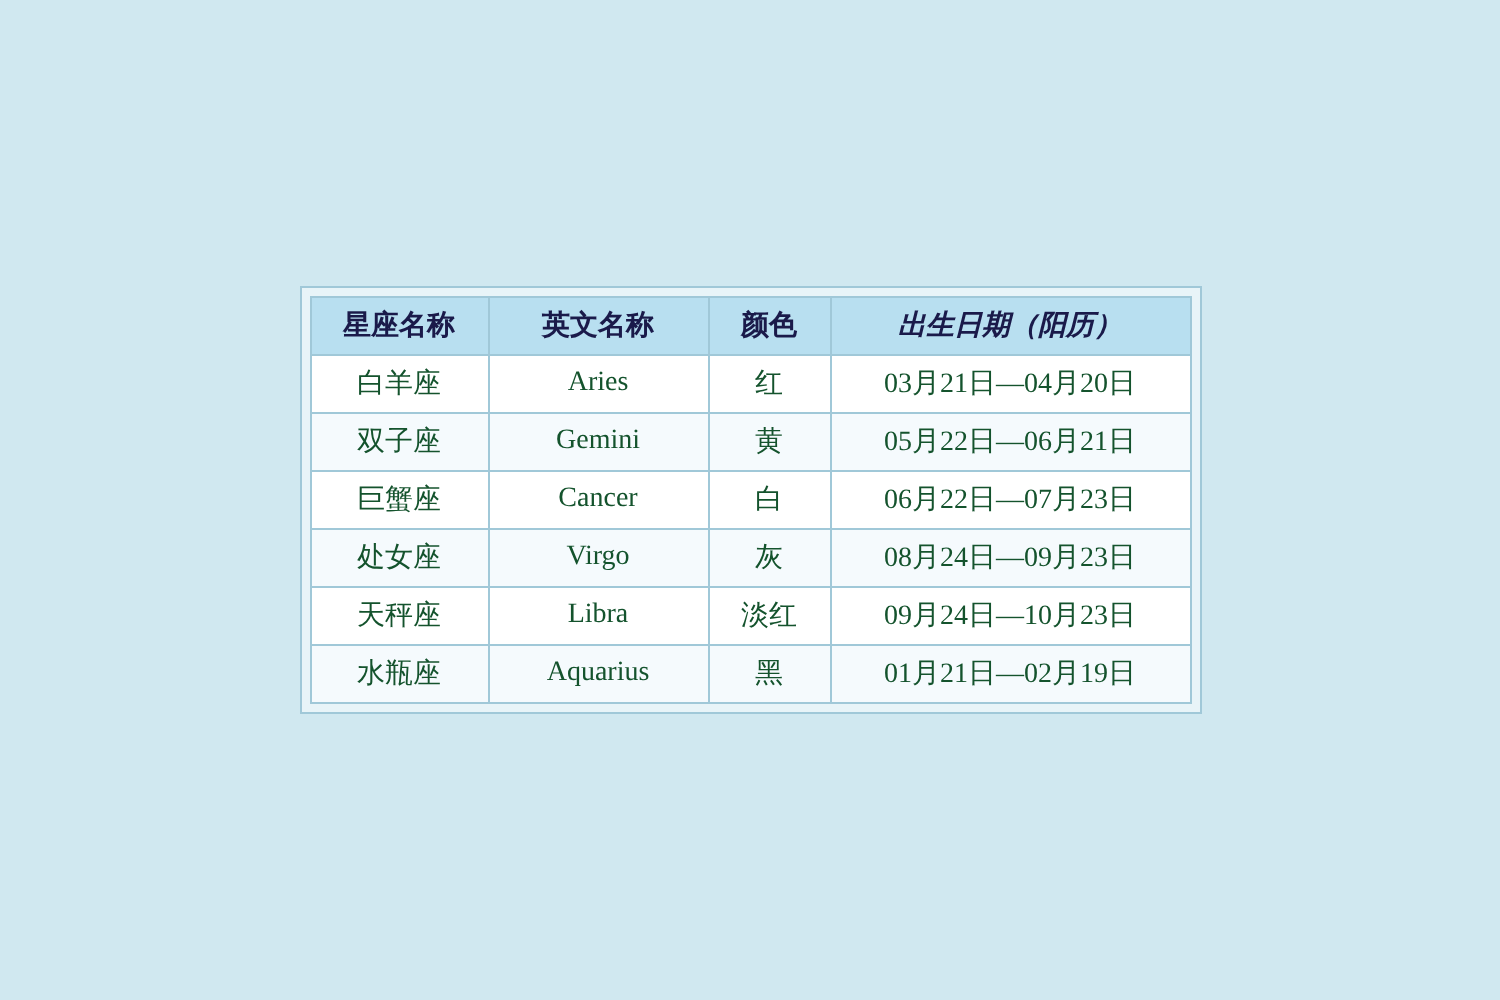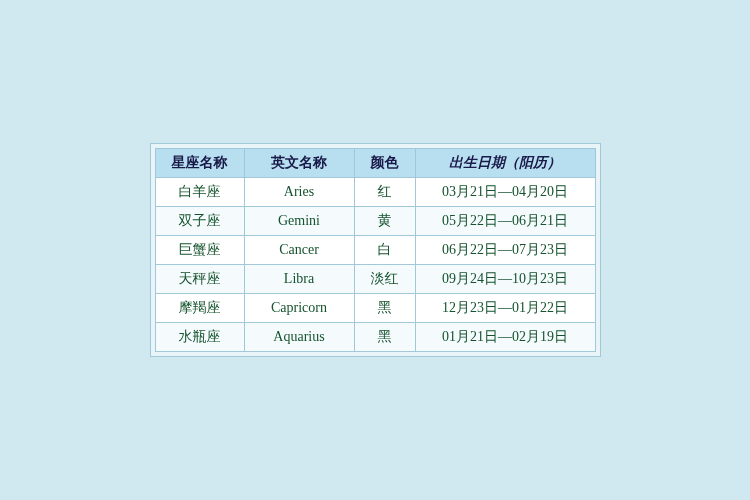--- a/index.html
+++ b/index.html
@@ -84,30 +84,30 @@
           <td>黄</td>
           <td>05月22日—06月21日</td>
         </tr>
         <tr>
           <td>巨蟹座</td>
           <td>Cancer</td>
           <td>白</td>
           <td>06月22日—07月23日</td>
         </tr>
         <tr>
+          <td>处女座</td>
+          <td>Virgo</td>
+          <td>灰</td>
+          <td>08月24日—09月23日</td>
+        </tr>
+        <tr>
           <td>天秤座</td>
           <td>Libra</td>
           <td>淡红</td>
           <td>09月24日—10月23日</td>
-        </tr>
-        <tr>
-          <td>摩羯座</td>
-          <td>Capricorn</td>
-          <td>黑</td>
-          <td>12月23日—01月22日</td>
         </tr>
         <tr>
           <td>水瓶座</td>
           <td>Aquarius</td>
           <td>黑</td>
           <td>01月21日—02月19日</td>
         </tr>
       </tbody>
   </table>
 </div>

